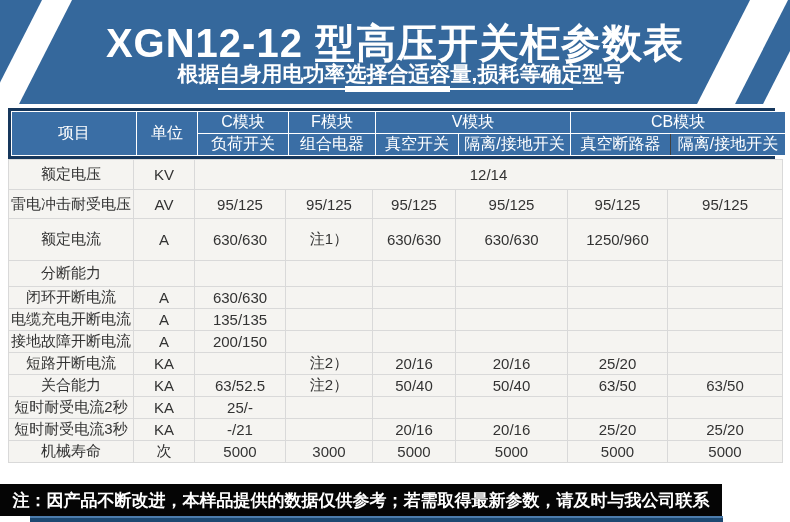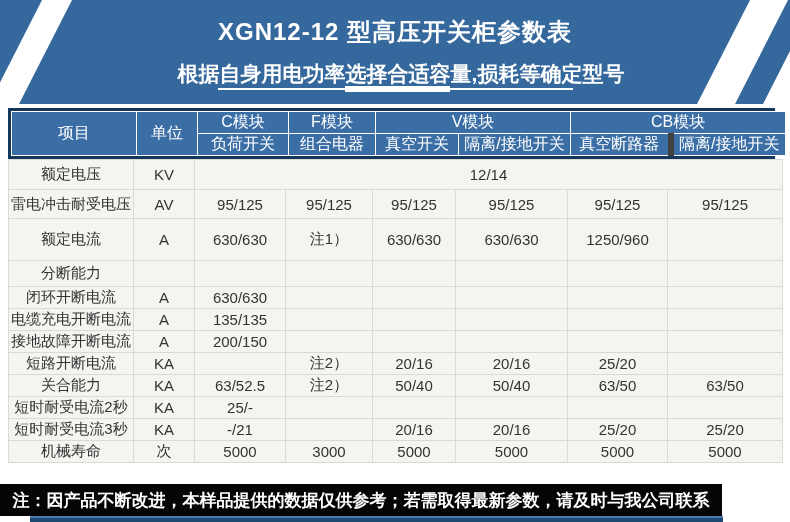--- a/index.html
+++ b/index.html
@@ -16,21 +16,21 @@
   }
   .stripe {
     position:absolute; top:-20px; height:150px; background:#ffffff;
     transform:skewX(-27deg);
   }
   .stripe.s-left  { left:14px;  width:30px; }
   .stripe.s-right { left:722px; width:38px; }
   .stripe.s-corner{ left:788px; width:34px; }
   .banner-title {
     position:absolute; left:0; top:16px; width:100%;
-    text-align:center; color:#ffffff; font-size:24px; font-weight:bold;
+    text-align:center; color:#ffffff; font-size:40px; font-weight:bold;
     letter-spacing:1px; white-space:nowrap;
   }
   .banner-subtitle {
     position:absolute; left:0; top:60px; width:100%;
     text-align:center; color:#ffffff; font-size:21px; font-weight:bold;
     white-space:nowrap;
     padding-left:12px;
   }
   .divider-line {
     position:absolute; left:218px; top:88px; width:355px; height:2px;
@@ -45,21 +45,21 @@
   .tbl-wrap { position:absolute; left:8px; top:108px; width:767px; }
   table { width:774px; table-layout:fixed; border-collapse:collapse; }
 
   .head-block { border:3px solid #16375c; border-bottom-width:3px; }
   .head-block th {
     background:#3a6ea5; color:#ffffff; font-weight:normal;
     font-size:16px; text-align:center; vertical-align:middle;
     border:1px solid #ffffff; height:21px; padding:0 2px;
     white-space:nowrap; overflow:hidden;
   }
-  .head-block th.nodiv-r { border-right:6px solid #404040;text-align:center; }
+  .head-block th.nodiv-r { border-right:1px solid #404040;text-align:center; }
   .head-block th.nodiv-l { border-left:1px solid #3a6ea5; }
 
   .body-block td {
     background:#f5f4f1; color:#333333; font-size:15px;
     border:1px solid #d9d9d9; text-align:center; vertical-align:middle;
     padding:0 2px; white-space:nowrap; overflow:hidden;
   }
   .body-block td.item-cell { font-size:15px; }
   .body-block tr       { height:22px; }
   .body-block tr:nth-child(1)  { height:30px;padding-left:41px; }

